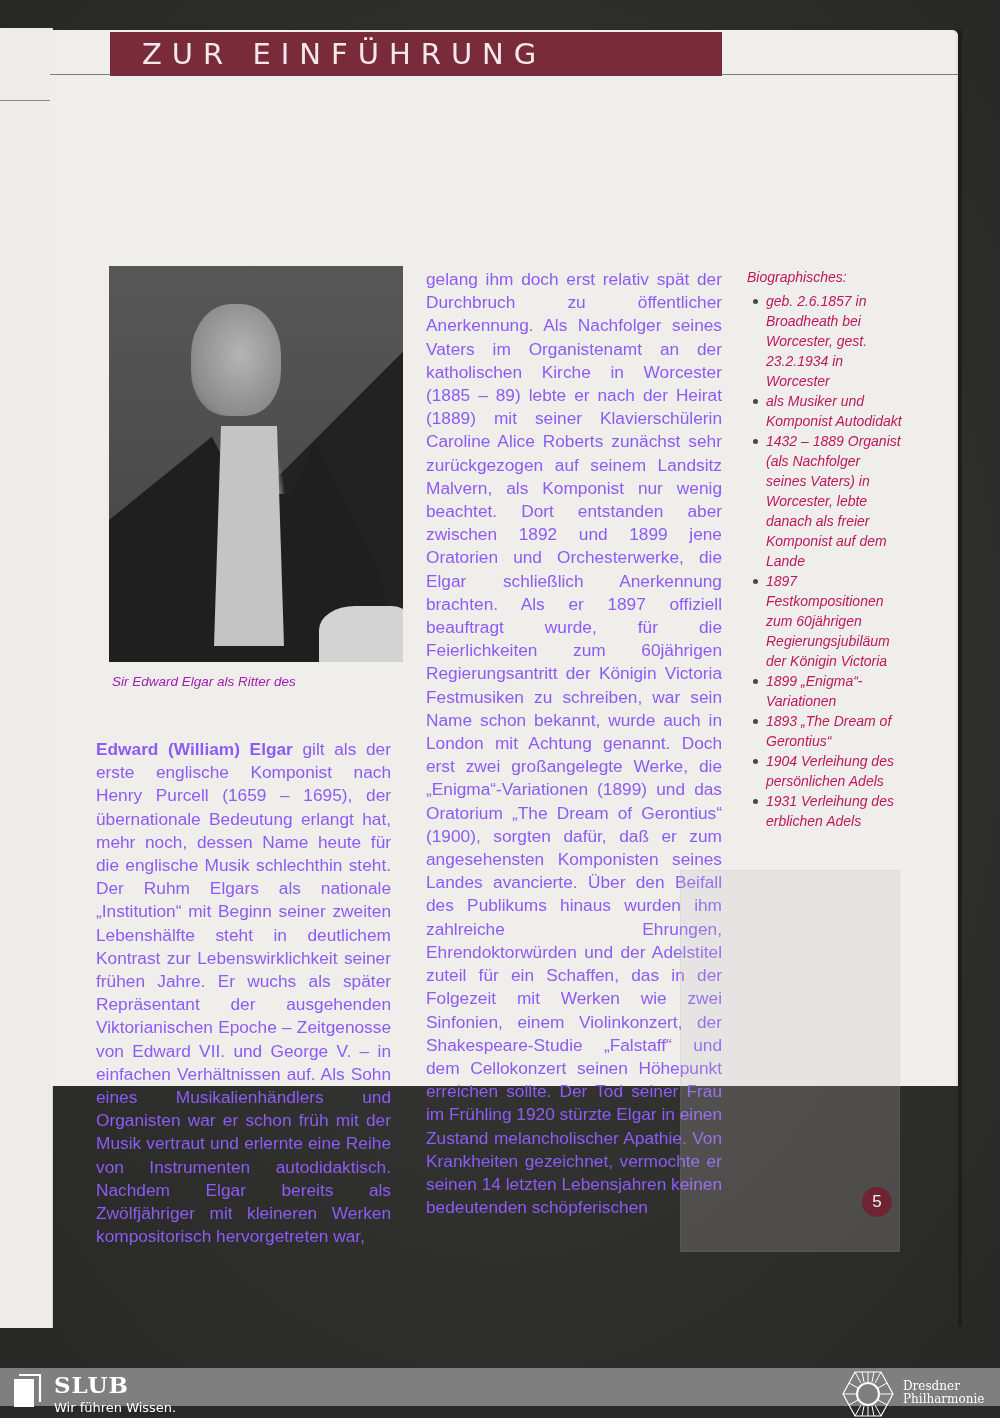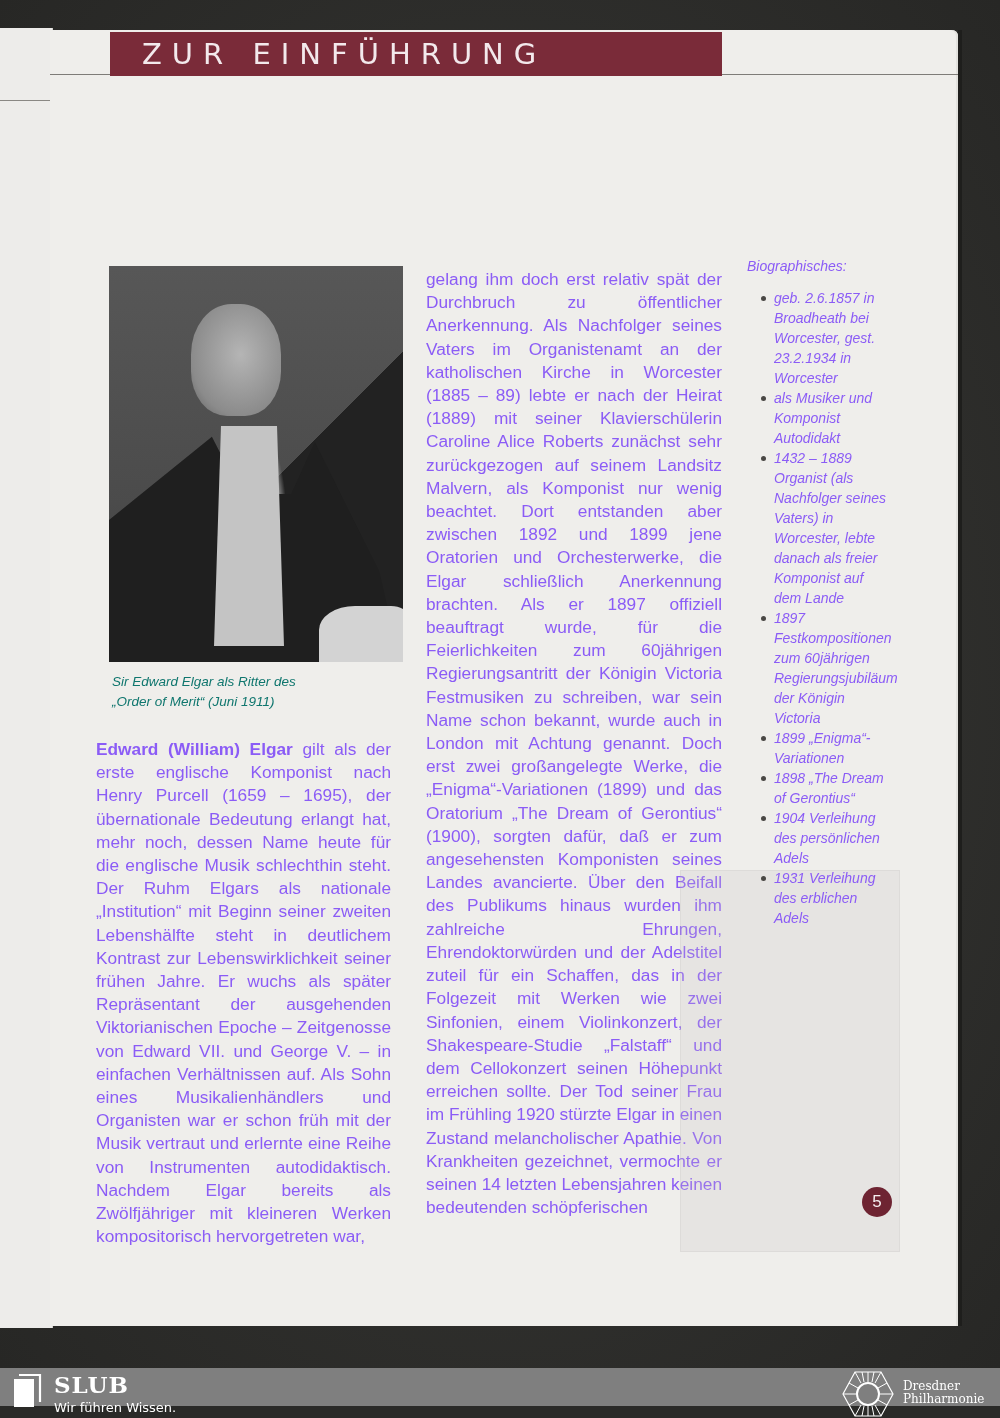--- a/index.html
+++ b/index.html
@@ -15,21 +15,21 @@
   .prev-page {
     position: absolute; left: 0; top: 28px; width: 52px; height: 1300px;
     background: #edecea;
     border-right: 1px solid #d2d0cc;
     border-bottom-left-radius: 0 0;
   }
   .prev-page .rule {
     position: absolute; left: 0; top: 72px; width: 52px; height: 1px; background: #8a8884;
   }
   .page {
-    position: absolute; left: 50px; top: 30px; width: 908px; height: 1296px;
+    position: absolute; left: 50px; top: 30px; width: 908px; height: 1056px;
     background: #efeeeb;
     border-top-right-radius: 6px;
     box-shadow: inset -2px 0 0 #e2e1dd;
   }
   .page .top-rule {
     position: absolute; left: 0; top: 44px; width: 908px; height: 1px; background: #7e7c78;
   }
   .header-band {
     position: absolute; left: 60px; top: 2px; width: 612px; height: 44px;
     background: #7a2b39;
@@ -63,36 +63,36 @@
     position: absolute; left: 82px; top: 38px; width: 90px; height: 112px;
     background: radial-gradient(ellipse at 55% 45%, #b8b5b0 0%, #8e8b86 70%, #5f5d59 100%);
     border-radius: 45% 45% 40% 40%;
   }
   .photo .hands {
     position: absolute; left: 210px; top: 340px; width: 90px; height: 60px;
     background: #d6d3ce; border-radius: 40% 20% 0 0;
   }
   .caption {
     position: absolute; left: 62px; top: 642px; width: 300px;
-    font-style: italic; font-size: 13.5px; line-height: 20px; color: #0f766e;
+    font-style: italic; font-size: 13.5px; line-height: 20px; color: #a21caf;
   }
   .col {
     position: absolute; font-size: 17.3px; line-height: 23.2px; color: #8b5cf6;
     text-align: justify; hyphens: manual;
   }
   .col p { margin: 0; }
   .col1 { left: 46px; top: 708px; width: 295px; }
   .col2 { left: 376px; top: 238px; width: 296px; }
   .col .bold { font-weight: bold; }
   .sidebar {
-    position: absolute; left: 696px; top: 226px; width: 160px;
-    font-style: italic; font-size: 14px; line-height: 20px; color: #8b5cf6;
+    position: absolute; left: 696px; top: 237px; width: 160px;
+    font-style: italic; font-size: 14px; line-height: 20px; color: #be185d;
   }
   .sidebar .title { margin: 0 0 0 1px; }
-  .sidebar ul { list-style: none; margin: 12px; padding: 0; }
+  .sidebar ul { list-style: none; margin: 4px; padding: 0; }
   .sidebar li { position: relative; padding-left: 16px; }
   .sidebar li::before {
     content: ""; position: absolute; left: 3px; top: 8px; width: 5px; height: 5px;
     border-radius: 50%; background: #4a4845;
   }
   .ghost-ad {
     position: absolute; left: 630px; top: 840px; width: 218px; height: 380px;
     background: rgba(200, 198, 194, 0.22);
     border: 1px solid rgba(160,158,154,0.12);
   }
@@ -139,42 +139,41 @@
 
   <div class="photo" title="Portrait photograph of Sir Edward Elgar">
     <div class="coat"></div>
     <div class="shirt"></div>
     <div class="head"></div>
     <div class="hands"></div>
   </div>
 
   <div class="caption">
     <div>Sir Edward Elgar als Ritter des</div>
-    <div>„Order of Merit“ (Juni 1911)</div>
   </div>
 
   <div class="col col1">
     <p><span class="bold">Edward (William) Elgar</span><span> gilt als der erste englische Komponist nach Henry Purcell (1659 – 1695), der übernationale Bedeutung erlangt hat, mehr noch, dessen Name heute für die englische Musik schlechthin steht. Der Ruhm Elgars als nationale „Institution“ mit Beginn seiner zweiten Lebenshälfte steht in deutlichem Kontrast zur Lebenswirklichkeit seiner frühen Jahre. Er wuchs als später Repräsentant der ausgehenden Viktorianischen Epoche – Zeitgenosse von Edward VII. und George V. – in einfachen Verhältnissen auf. Als Sohn eines Musikalienhändlers und Organisten war er schon früh mit der Musik vertraut und erlernte eine Reihe von Instrumenten autodidaktisch. Nachdem Elgar bereits als Zwölfjähriger mit kleineren Werken kompositorisch hervorgetreten war,</span></p>
   </div>
 
   <div class="col col2">
     <p>gelang ihm doch erst relativ spät der Durchbruch zu öffentlicher Anerkennung. Als Nachfolger seines Vaters im Organistenamt an der katholischen Kirche in Worcester (1885 – 89) lebte er nach der Heirat (1889) mit seiner Klavierschülerin Caroline Alice Roberts zunächst sehr zurückgezogen auf seinem Landsitz Malvern, als Komponist nur wenig beachtet. Dort entstanden aber zwischen 1892 und 1899 jene Oratorien und Orchesterwerke, die Elgar schließlich Anerkennung brachten. Als er 1897 offiziell beauftragt wurde, für die Feierlichkeiten zum 60jährigen Regierungsantritt der Königin Victoria Festmusiken zu schreiben, war sein Name schon bekannt, wurde auch in London mit Achtung genannt. Doch erst zwei großangelegte Werke, die „Enigma“-Variationen (1899) und das Oratorium „The Dream of Gerontius“ (1900), sorgten dafür, daß er zum angesehensten Komponisten seines Landes avancierte. Über den Beifall des Publikums hinaus wurden ihm zahlreiche Ehrungen, Ehrendoktorwürden und der Adelstitel zuteil für ein Schaffen, das in der Folgezeit mit Werken wie zwei Sinfonien, einem Violinkonzert, der Shakespeare-Studie „Falstaff“ und dem Cellokonzert seinen Höhepunkt erreichen sollte. Der Tod seiner Frau im Frühling 1920 stürzte Elgar in einen Zustand melancholischer Apathie. Von Krankheiten gezeichnet, vermochte er seinen 14 letzten Lebensjahren keinen bedeutenden schöpferischen</p>
   </div>
 
   <div class="ghost-ad"></div>
 
   <div class="sidebar">
     <p class="title">Biographisches:</p>
     <ul>
       <li>geb. 2.6.1857 in Broadheath bei Worcester, gest. 23.2.1934 in Worcester</li>
       <li>als Musiker und Komponist Autodidakt</li>
       <li>1432 – 1889 Organist (als Nachfolger seines Vaters) in Worcester, lebte danach als freier Komponist auf dem Lande</li>
       <li>1897 Festkompositionen zum 60jährigen Regierungsjubiläum der Königin Victoria</li>
       <li>1899 „Enigma“-Variationen</li>
-      <li>1898 „The Dream of Gerontius“</li>
+      <li>1893 „The Dream of Gerontius“</li>
       <li>1904 Verleihung des persönlichen Adels</li>
       <li>1931 Verleihung des erblichen Adels</li>
     </ul>
   </div>
 
   <div class="page-number">5</div>
 </div>
 
 <div class="right-edge"></div>
 

